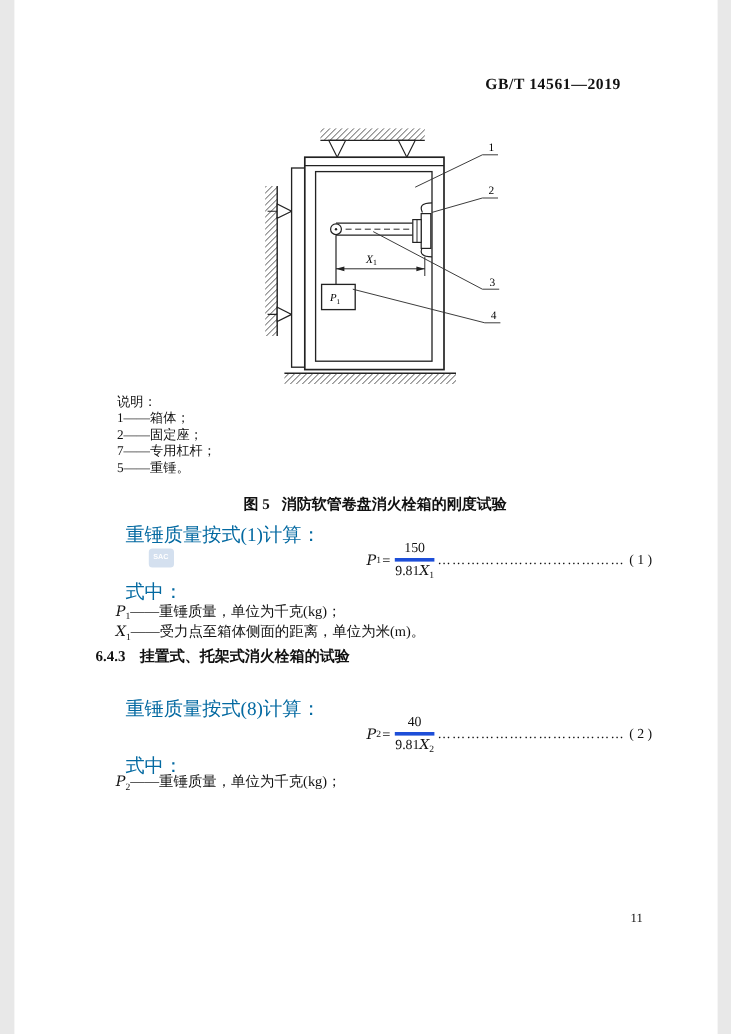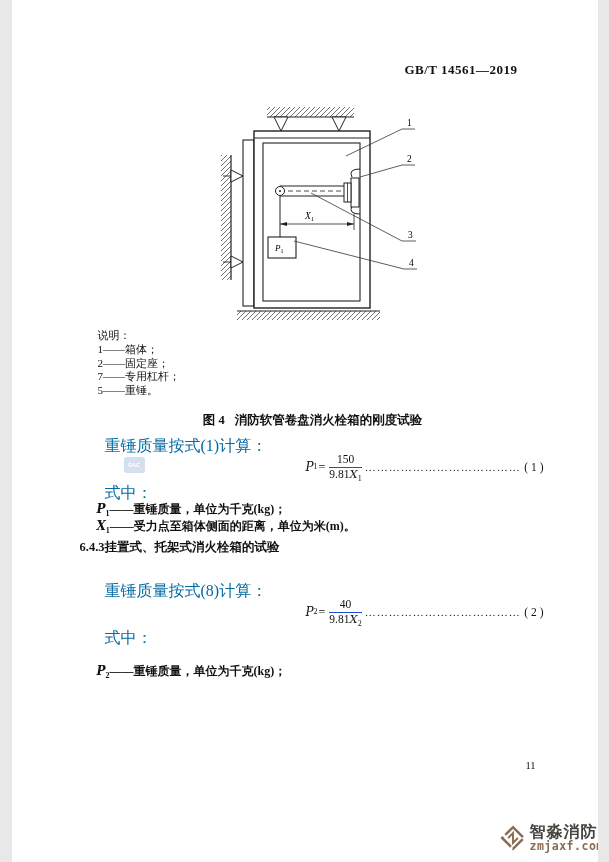--- a/index.html
+++ b/index.html
@@ -20,28 +20,28 @@
   .fig-caption .cap-prefix{margin-right:10px;}
   .bodyline{position:absolute;font-size:16px;color:#0369a1;white-space:nowrap;}
   .formula-row{
     position:absolute;left:66px;width:466px;height:32px;display:flex;align-items:center;
     font-size:12px;color:#111;
   }
   .formula-row .fspacer{width:228px;flex:none;}
   .lhs-var,.den-var,.def-var{font-style:italic;font-family:"DejaVu Serif","Liberation Serif",serif;}
   sub.fsub{font-size:8px;font-style:normal;vertical-align:-3px;line-height:0;}
   .frac{display:inline-block;text-align:center;font-size:11.5px;line-height:1.15;vertical-align:middle;margin-left:2px;}
-  .frac .num{display:block;border-bottom:1px solid #1d4ed8;padding:0 4px 0.5px 4px;}
+  .frac .num{display:block;border-bottom:3px solid #1d4ed8;padding:0 4px 0.5px 4px;}
   .frac .den{display:block;padding-top:0.5px;}
   .eq-sign{margin:0 2px 0 1px;}
   .dots{flex:1;overflow:hidden;white-space:nowrap;font-size:11px;letter-spacing:1px;margin:0 3px;color:#111;}
   .eq-no{flex:none;font-size:11.5px;}
   .section-head{position:absolute;left:68px;top:539px;font-weight:bold;font-size:12.5px;color:#111;white-space:nowrap;}
-  .section-head .sec-num{}
-  .def-line{position:absolute;left:85px;font-size:12px;color:#111;white-space:nowrap;font-weight:bold;}
+  .section-head .sec-num{margin-right:12px;}
+  .def-line{position:absolute;left:85px;font-size:12px;color:#111;white-space:nowrap;}
   .stamp{
     position:absolute;left:112px;top:457px;width:21px;height:16px;background:#cddbed;
     border-radius:3px;opacity:.85;display:flex;align-items:center;justify-content:center;
     font-family:"Liberation Sans","DejaVu Sans",sans-serif;font-size:6px;font-weight:bold;color:#ffffff;
   }
   .page-number{position:absolute;left:514px;top:760px;font-size:10.5px;color:#111;}
   .footer-logo{position:absolute;left:488px;top:824px;display:flex;align-items:center;gap:4px;}
   .logo-text{display:flex;flex-direction:column;line-height:1;}
   .logo-cn{
     font-size:16px;font-weight:bold;color:#45443f;letter-spacing:1px;
@@ -136,21 +136,21 @@
 
   <div class="legend">
     <div>说明：</div>
     <div>1——箱体；</div>
     <div>2——固定座；</div>
     <div>7——专用杠杆；</div>
     <div>5——重锤。</div>
   </div>
 
   <div class="fig-caption">
-    <span class="cap-prefix">图 4</span><span>消防软管卷盘消火栓箱的刚度试验</span>
+    <span class="cap-prefix">图 5</span><span>消防软管卷盘消火栓箱的刚度试验</span>
   </div>
 
   <div class="bodyline" style="left:93px;top:436px;">重锤质量按式(1)计算：</div>
 
   <div class="stamp">SAC</div>
 
   <div class="formula-row" style="top:451px;">
     <span class="fspacer"></span>
     <span class="lhs-var">P</span>
       <sub class="fsub">1</sub>
@@ -184,30 +184,20 @@
     <span class="eq-sign">=</span>
     <span class="frac">
       <span class="num">40</span>
       <span class="den"><span>9.81</span><span class="den-var">X</span><sub class="fsub">2</sub></span>
     </span>
     <span class="dots">……………………………………………………………………</span>
     <span class="eq-no">( 2 )</span>
   </div>
 
   <div class="bodyline" style="left:93px;top:628px;">式中：</div>
-  <div class="def-line" style="top:663px;">
+  <div class="def-line" style="top:643px;">
     <span class="def-var">P</span><sub class="fsub">2</sub><span>——重锤质量，单位为千克(kg)；</span>
   </div>
 
   <div class="page-number">11</div>
 
-  <div class="footer-logo">
-    <svg width="26" height="26" viewBox="0 0 24 24">
-      <path d="M12,2 L22,12 L12,22 L2,12 Z" fill="none" stroke="#8a6c52" stroke-width="2.3" stroke-dasharray="13 2.5"></path>
-      <path d="M7.5,12 L12,7.5 L12,16.5 L16.5,12" fill="none" stroke="#8a6c52" stroke-width="1.8"></path>
-    </svg>
-    <div class="logo-text">
-      <span class="logo-cn">智淼消防</span>
-      <span class="logo-domain">zmjaxf.com</span>
-    </div>
-  </div>
 
 </div>
 
 </body></html>

